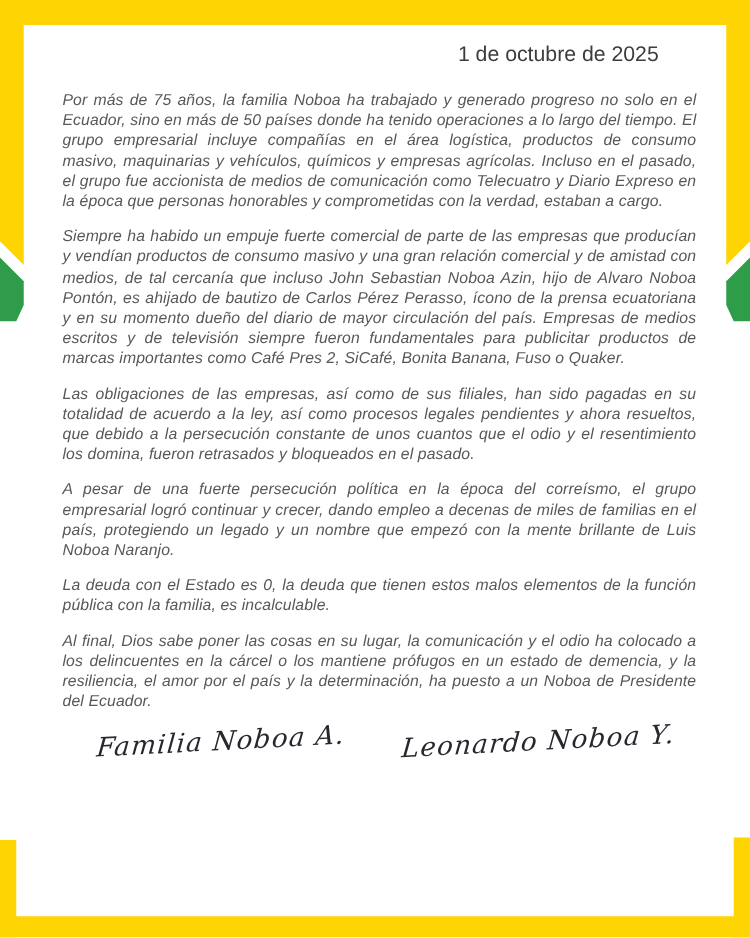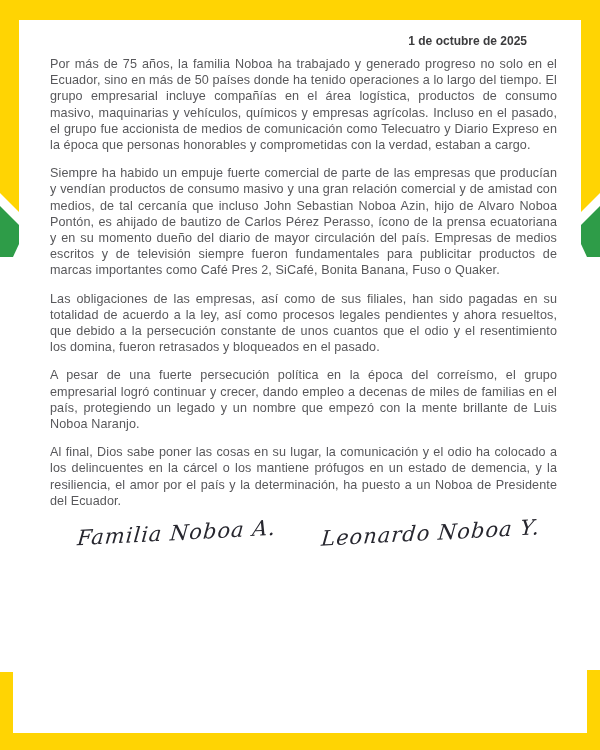--- a/index.html
+++ b/index.html
@@ -25,25 +25,25 @@
     margin: 30px 0 0 0;
     text-align: center;
     font-size: 23px;
     font-weight: bold;
     letter-spacing: 0.6px;
     color: var(--title-text, #3c3c3e);
   }
   .date-line {
     margin: 14px 30px 0 0;
     text-align: right;
-    font-size: 12px;
-    font-weight: bold;
+    font-size: 17px;
+    font-weight: normal;
     color: var(--title-text, #3c3c3e);
   }
-  .body-text { margin-top: 8px; }
+  .body-text { margin-top: 18px; font-style: italic; }
   .body-text p {
     margin: 0 0 12px 0;
     font-size: 12.6px;
     line-height: 16.2px;
     letter-spacing: 0.1px;
     color: var(--body-text, #58585b);
     text-align: justify;
   }
   .signatures {
     margin-top: 12px;
@@ -84,20 +84,21 @@
   <div class="content">
 
 
     <div class="date-line">1 de octubre de 2025</div>
 
     <div class="body-text">
       <p>Por más de 75 años, la familia Noboa ha trabajado y generado progreso no solo en el Ecuador, sino en más de 50 países donde ha tenido operaciones a lo largo del tiempo. El grupo empresarial incluye compañías en el área logística, productos de consumo masivo, maquinarias y vehículos, químicos y empresas agrícolas. Incluso en el pasado, el grupo fue accionista de medios de comunicación como Telecuatro y Diario Expreso en la época que personas honorables y comprometidas con la verdad, estaban a cargo.</p>
       <p>Siempre ha habido un empuje fuerte comercial de parte de las empresas que producían y vendían productos de consumo masivo y una gran relación comercial y de amistad con medios, de tal cercanía que incluso John Sebastian Noboa Azin, hijo de Alvaro Noboa Pontón, es ahijado de bautizo de Carlos Pérez Perasso, ícono de la prensa ecuatoriana y en su momento dueño del diario de mayor circulación del país. Empresas de medios escritos y de televisión siempre fueron fundamentales para publicitar productos de marcas importantes como Café Pres 2, SiCafé, Bonita Banana, Fuso o Quaker.</p>
       <p>Las obligaciones de las empresas, así como de sus filiales, han sido pagadas en su totalidad de acuerdo a la ley, así como procesos legales pendientes y ahora resueltos, que debido a la persecución constante de unos cuantos que el odio y el resentimiento los domina, fueron retrasados y bloqueados en el pasado.</p>
       <p>A pesar de una fuerte persecución política en la época del correísmo, el grupo empresarial logró continuar y crecer, dando empleo a decenas de miles de familias en el país, protegiendo un legado y un nombre que empezó con la mente brillante de Luis Noboa Naranjo.</p>
+      <p>La deuda con el Estado es 0, la deuda que tienen estos malos elementos de la función pública con la familia, es incalculable.</p>
       <p>Al final, Dios sabe poner las cosas en su lugar, la comunicación y el odio ha colocado a los delincuentes en la cárcel o los mantiene prófugos en un estado de demencia, y la resiliencia, el amor por el país y la determinación, ha puesto a un Noboa de Presidente del Ecuador.</p>
     </div>
 
     <div class="signatures">
       <div class="signature">Familia Noboa A.</div>
       <div class="signature">Leonardo Noboa Y.</div>
     </div>
 
   </div>
 </div>

